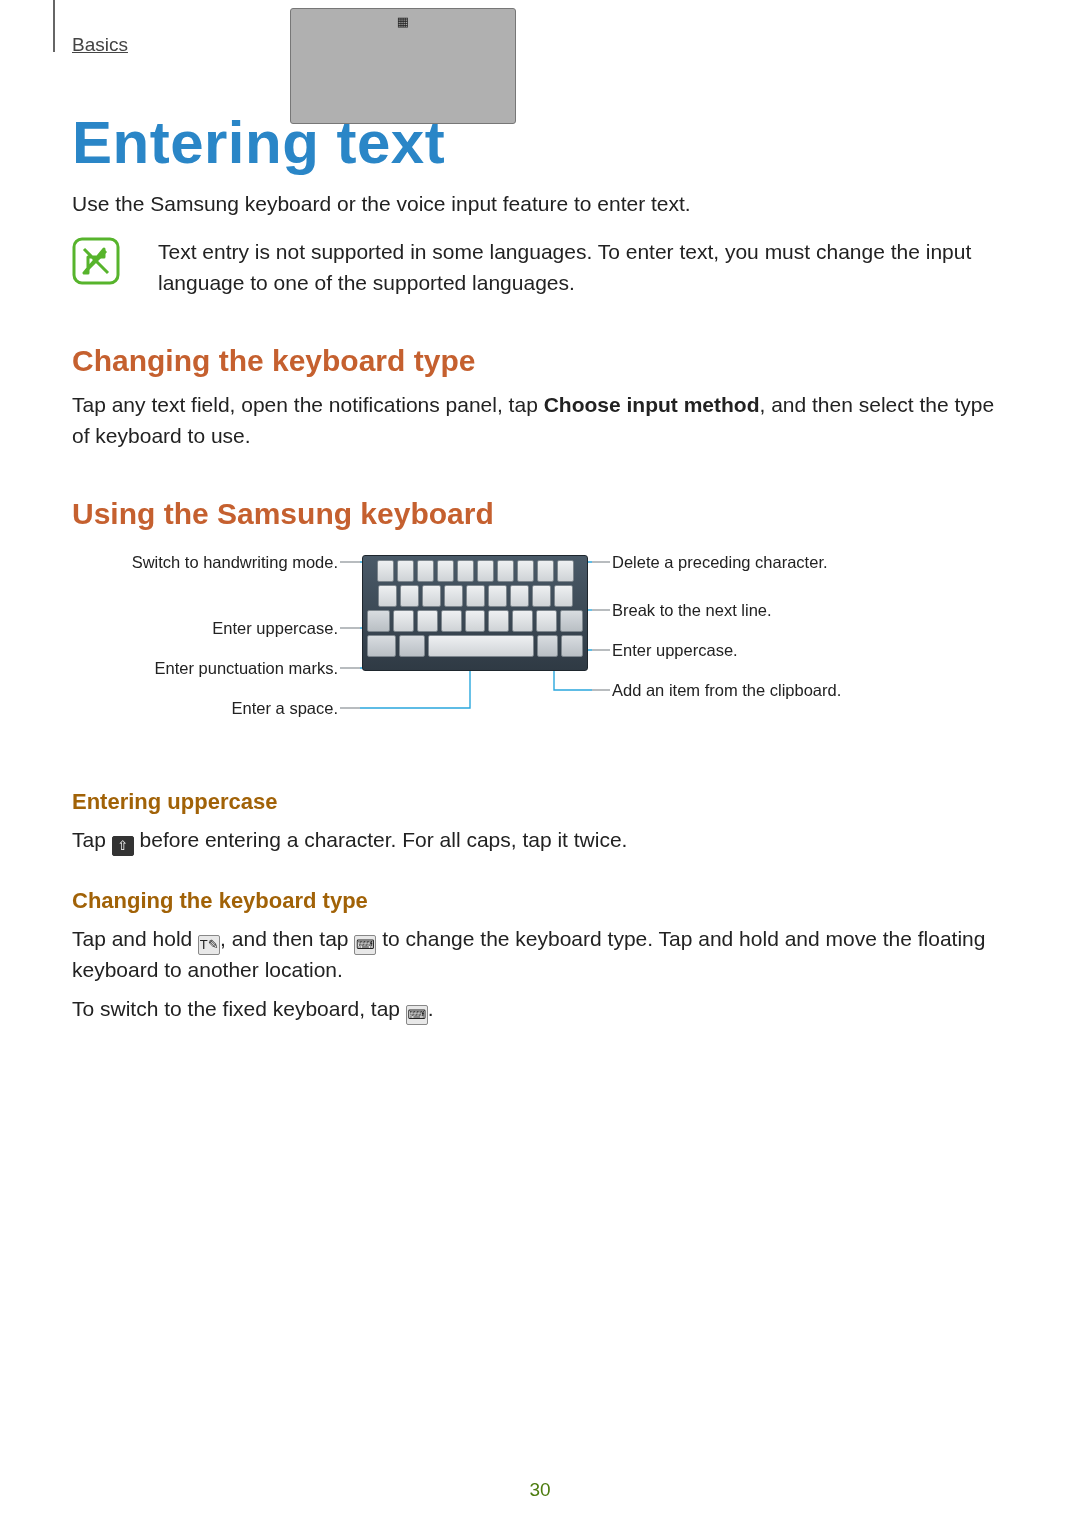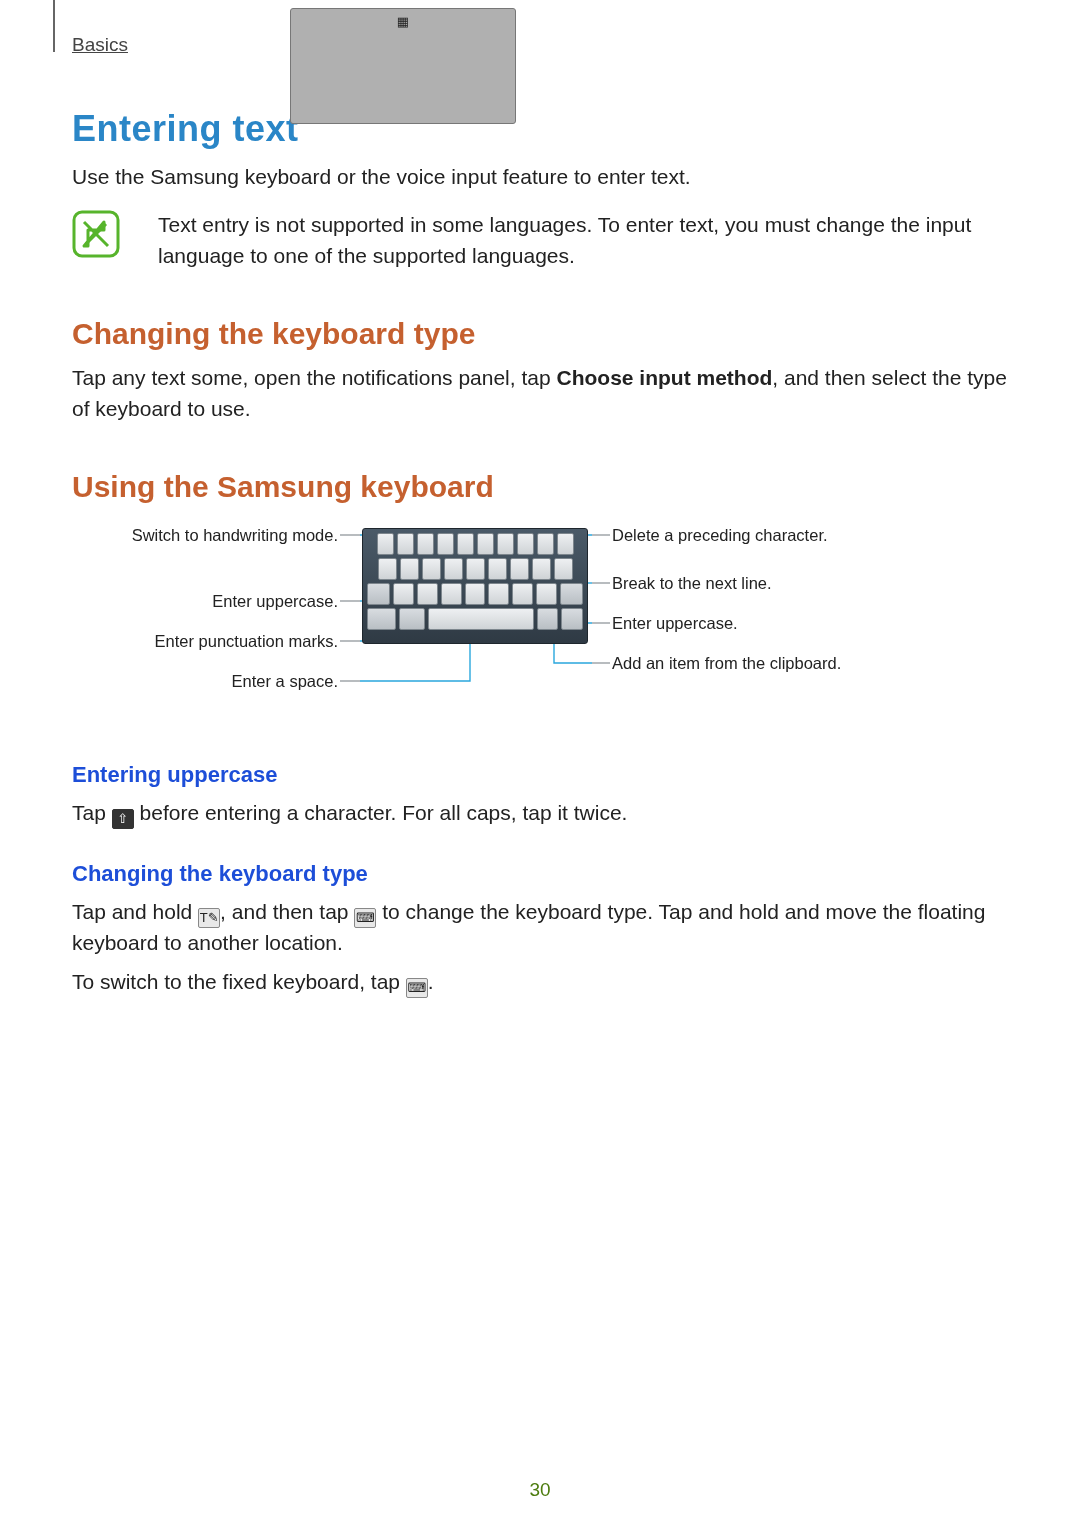--- a/index.html
+++ b/index.html
@@ -1,26 +1,26 @@
 <!DOCTYPE html>
 <html><head>
 <meta charset="utf-8">
 <style>
   * { box-sizing: border-box; margin: 0; padding: 0; }
   html, body { width: 1080px; height: 1527px; background: #fff; font-family: "Segoe UI", "Myriad Pro", Arial, sans-serif; color: #222; }
   .page { position: relative; width: 1080px; height: 1527px; padding: 38px 72px 0 72px; }
   .vline { position: absolute; left: 53px; top: 0; width: 2px; height: 52px; background: #666; }
   .breadcrumb { position: absolute; left: 72px; top: 34px; font-size: 19px; color: #444; text-decoration: underline; }
-  .h1 { margin-top: 70px; font-size: 36px; font-weight: 700; color: #2a86c7; letter-spacing: 0.5px; }
+  .h1 { margin-top: 70px; font-size: 60px; font-weight: 700; color: #2a86c7; letter-spacing: 0.5px; }
   .p  { margin-top: 12px; font-size: 21px; line-height: 1.45; color: #222; }
   .note { display: flex; margin-top: 18px; gap: 16px; }
   .note-icon { flex: 0 0 48px; height: 48px; margin-right: 22px; }
   .note-text { font-size: 21px; line-height: 1.45; }
   .h2 { margin-top: 46px; font-size: 30px; font-weight: 700; color: #c5602f; }
-  .h3 { margin-top: 32px; font-size: 22px; font-weight: 700; color: #1d4ed8; }
+  .h3 { margin-top: 32px; font-size: 22px; font-weight: 700; color: #a16207; }
 
   .bold { font-weight: 700; }
   .inline-icon { display: inline-block; vertical-align: -3px; width: 22px; height: 20px; background:#e8e8e8; border:1px solid #888; border-radius:2px; font-size:13px; line-height:18px; text-align:center; color:#222; }
   .inline-icon.dark { background:#333; color:#fff; border-color:#333; }
   .inline-icon.kbd { background:#b0b0b0; border-color:#777; }
 
   
   .diagram { position: relative; width: 936px; height: 210px; margin: 16px auto 0 auto; }
   .kbd { position:absolute; left:290px; top:8px; width:226px; height:116px;
          background:linear-gradient(#4a5a68,#2f3a44); border:1px solid #1e262d; border-radius:3px;
@@ -51,21 +51,21 @@
     <svg class="note-icon" viewBox="0 0 48 48">
       <rect x="2" y="2" width="44" height="44" rx="8" fill="none" stroke="#57b42c" stroke-width="3"></rect>
       <path d="M12 12 L36 36 M12 36 L16 36 L16 20 L32 20 L32 12 Z" fill="none" stroke="#57b42c" stroke-width="3" stroke-linejoin="round"></path>
       <path d="M14 34 L34 14" stroke="#57b42c" stroke-width="3"></path>
     </svg>
     <p class="note-text">Text entry is not supported in some languages. To enter text, you must change the input language to one of the supported languages.</p>
   </div>
 
   <h2 class="h2">Changing the keyboard type</h2>
   <p class="p">
-    <span>Tap any text some, open the notifications panel, tap </span><span class="bold">Choose input method</span><span>, and then select the type of keyboard to use.</span>
+    <span>Tap any text field, open the notifications panel, tap </span><span class="bold">Choose input method</span><span>, and then select the type of keyboard to use.</span>
   </p>
 
   <h2 class="h2">Using the Samsung keyboard</h2>
 
   <div class="diagram">
 
     <div class="lbl" style="right:670px; top:6px;  text-align:right;">Switch to handwriting mode.</div>
     <div class="lbl" style="right:670px; top:72px; text-align:right;">Enter uppercase.</div>
     <div class="lbl" style="right:670px; top:112px;text-align:right;">Enter punctuation marks.</div>
     <div class="lbl" style="right:670px; top:152px;text-align:left;">Enter a space.</div>

